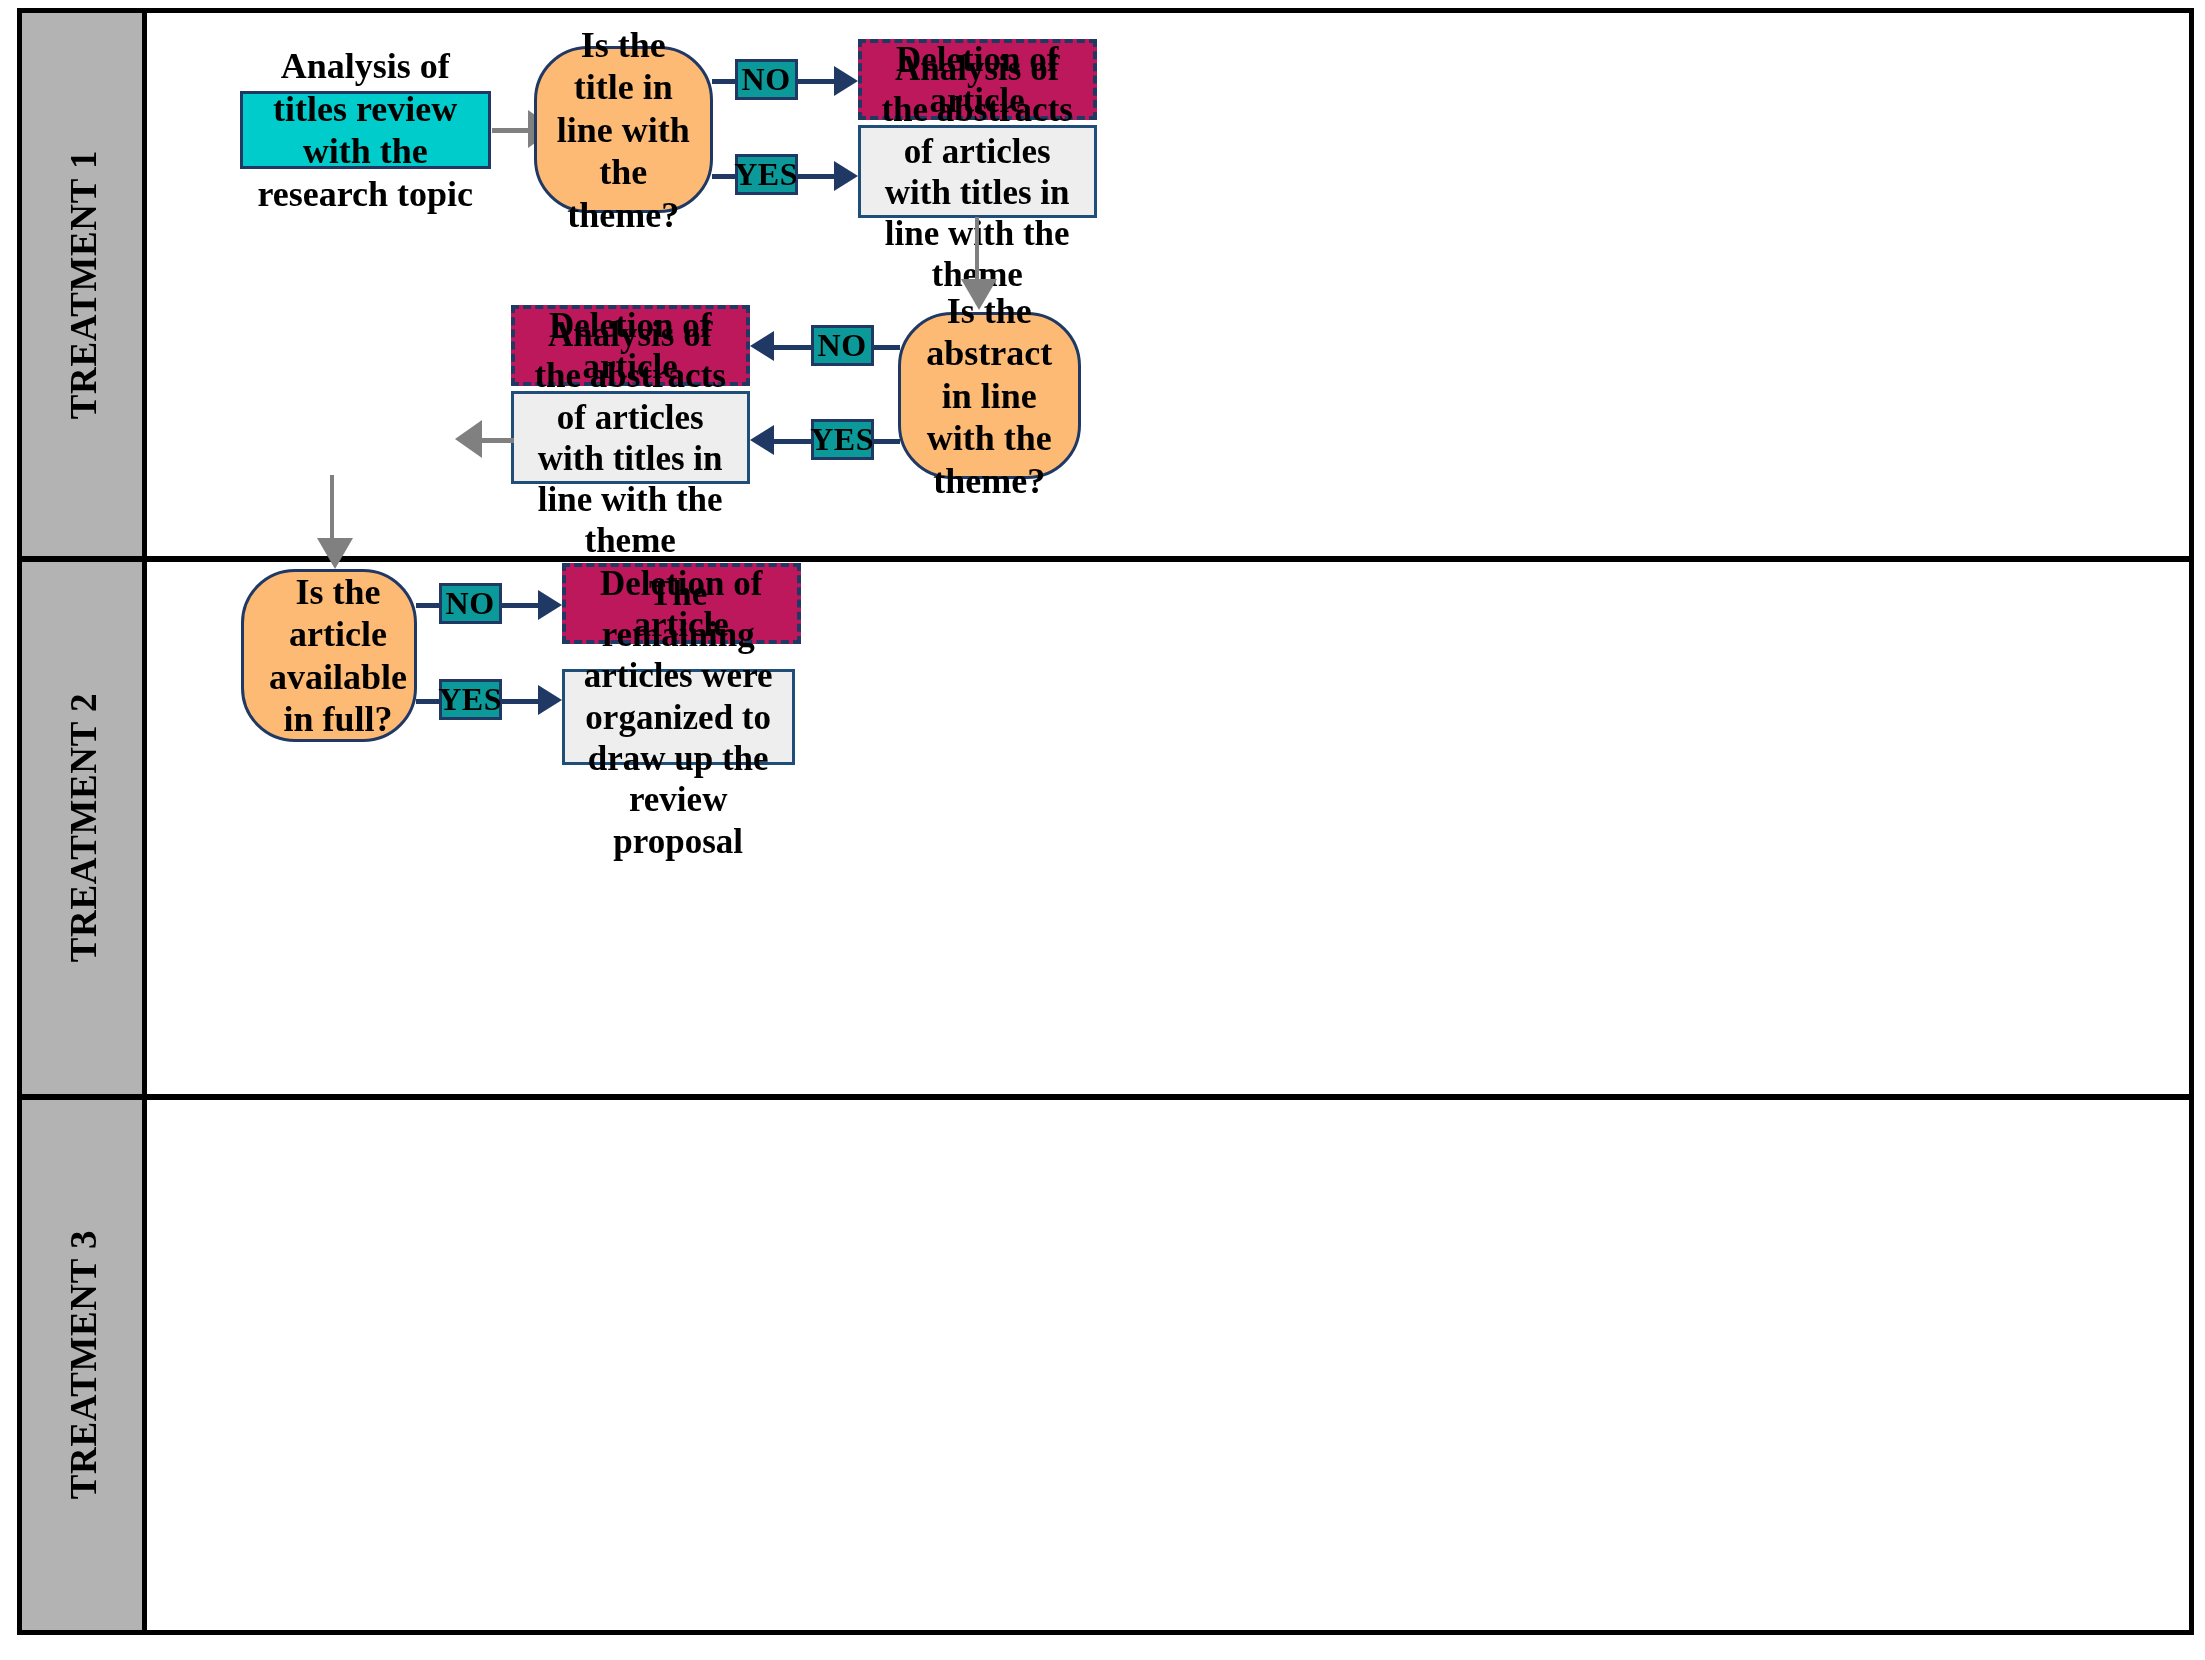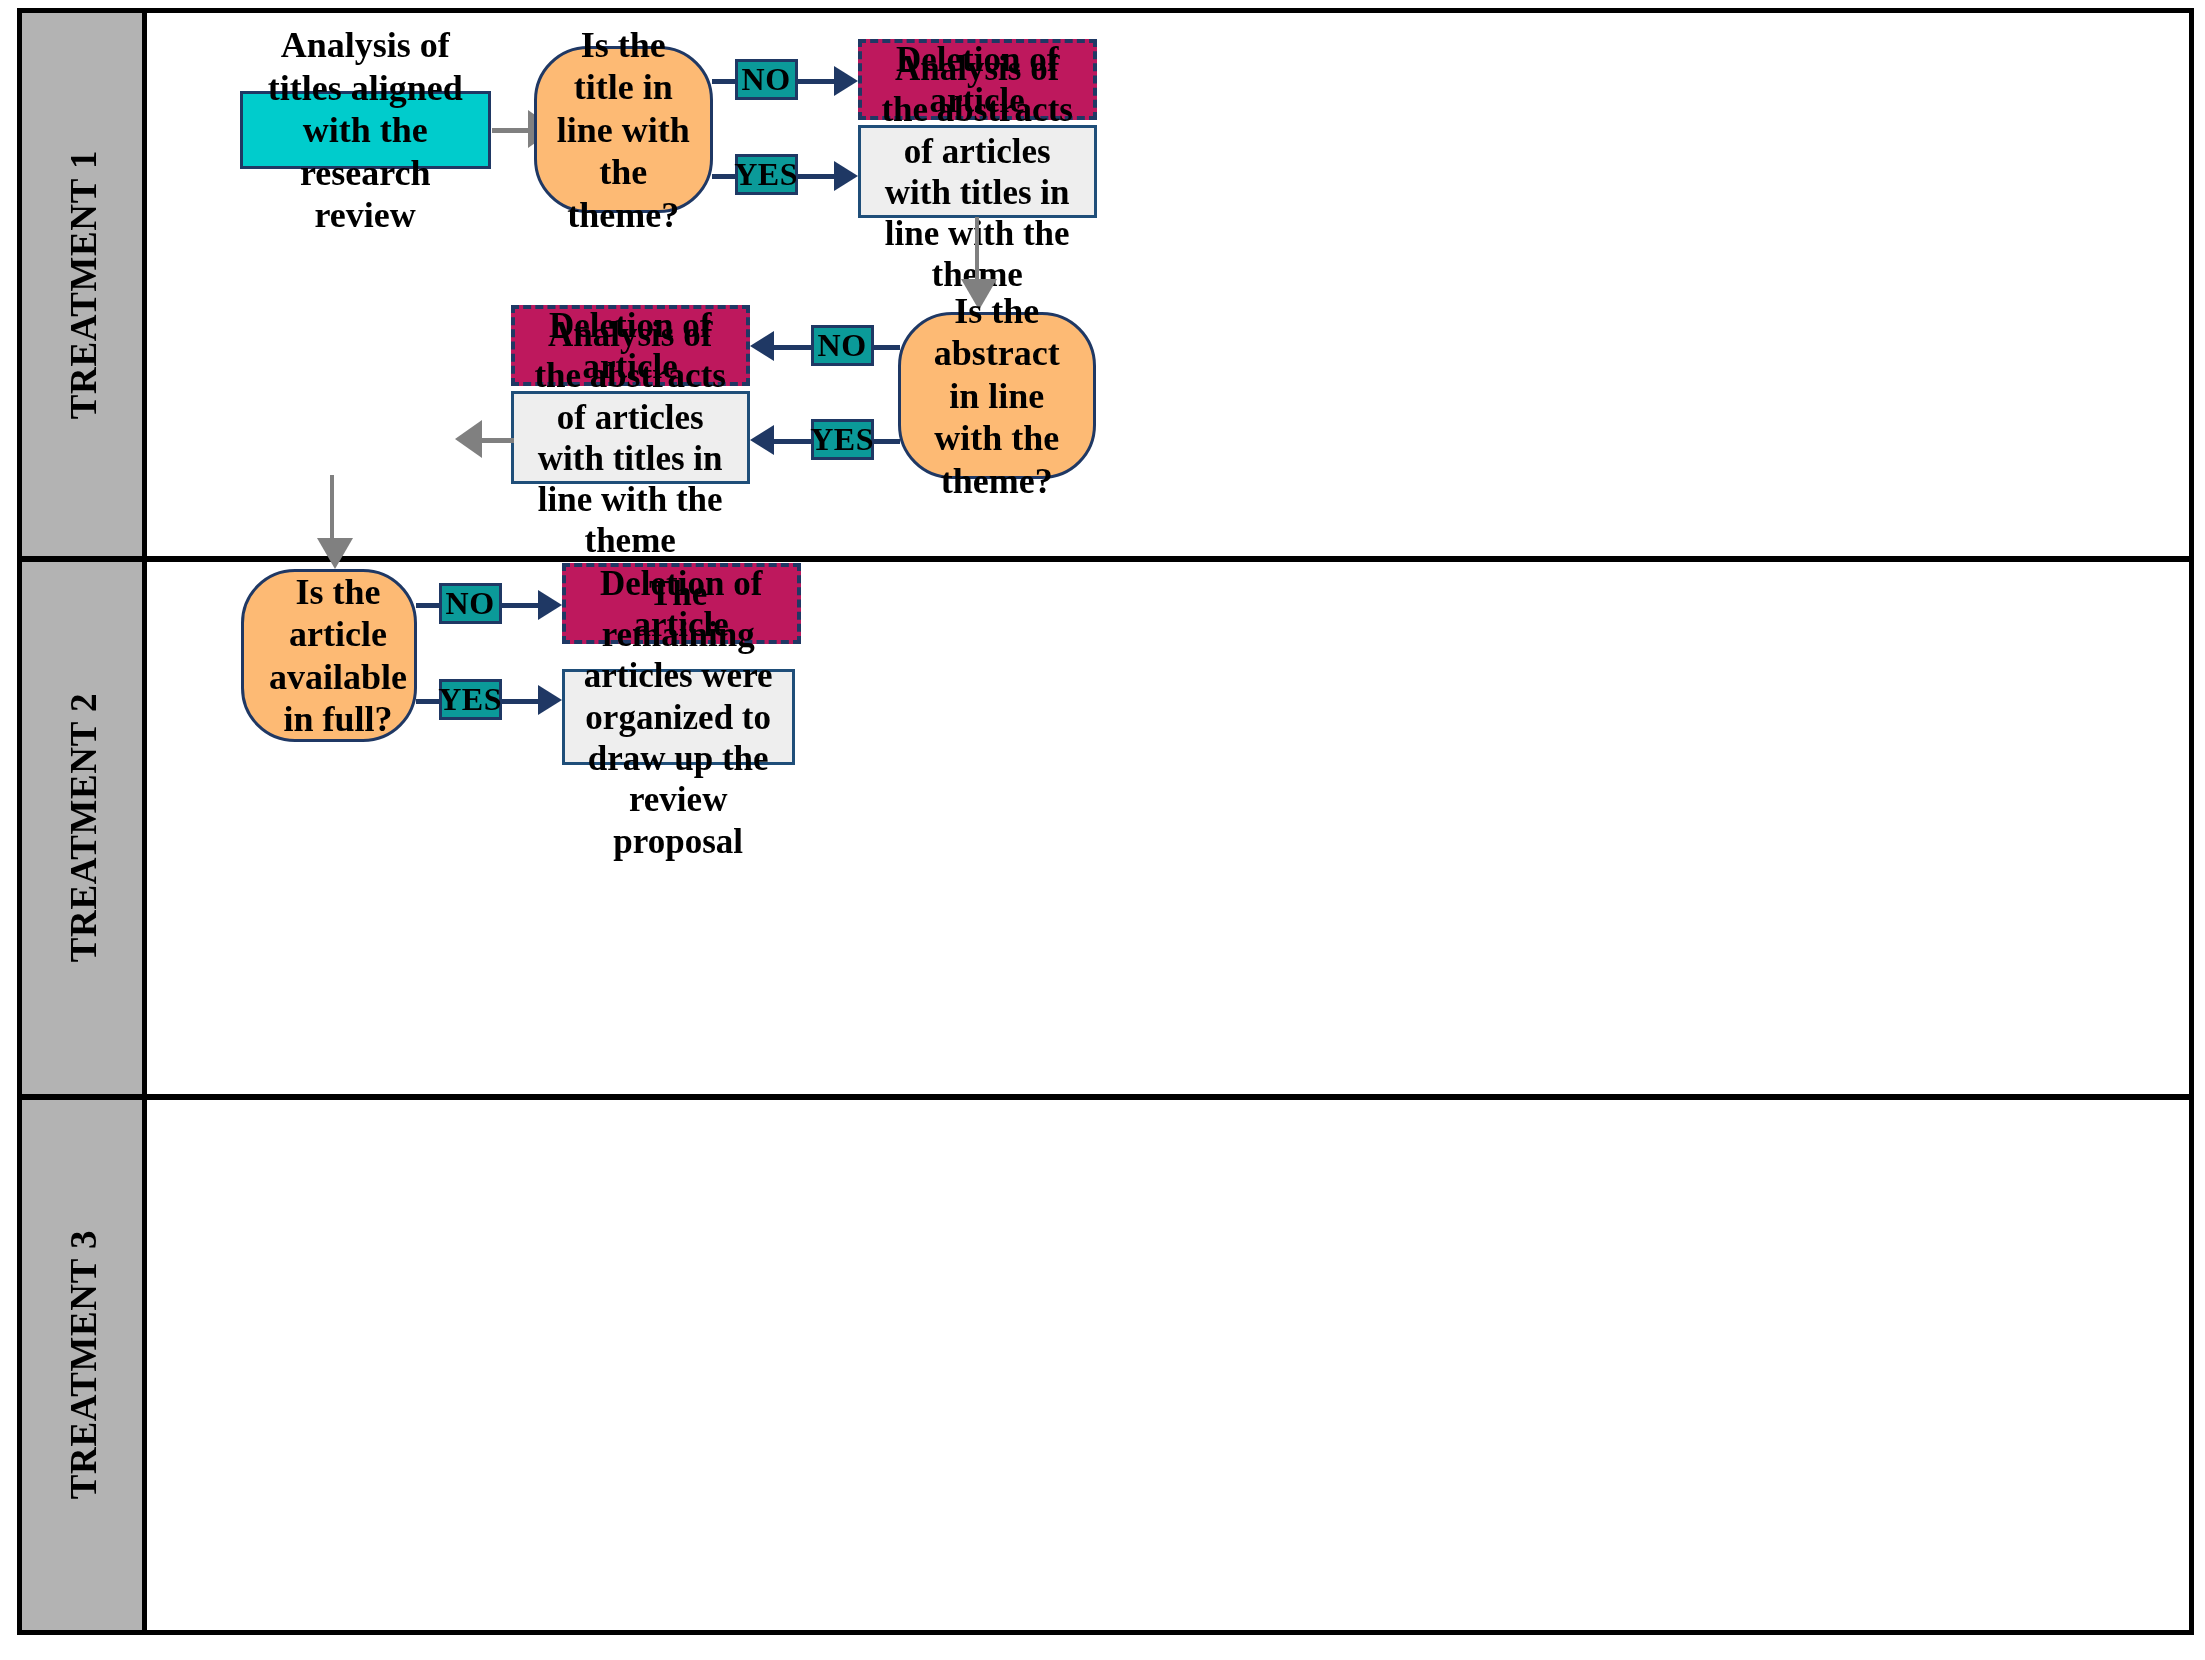--- a/index.html
+++ b/index.html
@@ -175,21 +175,21 @@
     <div class="band-label" style="top:1086px; height:530px;">
       <span>TREATMENT 3</span>
     </div>
 
     <div class="row-divider" style="top:543px;"></div>
     <div class="row-divider" style="top:1081px;"></div>
 
     <div class="flow">
 
       <div class="node cyan" style="left:93px; top:78px; width:251px; height:78px;">
-        <span>Analysis of titles aligned with the research review</span>
+        <span>Analysis of titles review with the research topic</span>
       </div>
 
       <div class="line-h grey" style="left:345px; top:115px; width:37px;"></div>
       <div class="arrow-r grey-h" style="left:381px; top:97px;"></div>
 
       <div class="node decision" style="left:387px; top:33px; width:179px; height:167px;">
         <span>Is the title in line with the theme?</span>
       </div>
 
       <div class="line-h navy" style="left:565px; top:66px; width:24px;"></div>
@@ -208,21 +208,21 @@
       </div>
       <div class="line-h navy" style="left:649px; top:161px; width:42px;"></div>
       <div class="arrow-r navy-h" style="left:687px; top:148px;"></div>
       <div class="node grey-solid" style="left:711px; top:112px; width:239px; height:93px;">
         <span>Analysis of the abstracts of articles with titles in line with the theme</span>
       </div>
 
       <div class="line-v grey" style="left:828px; top:204px; height:65px;"></div>
       <div class="arrow-d grey-v" style="left:814px; top:266px;"></div>
 
-      <div class="node decision" style="left:751px; top:299px; width:198px; height:167px;">
+      <div class="node decision" style="left:751px; top:299px; width:183px; height:167px;">
         <span>Is the abstract in line with the theme?</span>
       </div>
 
       <div class="line-h navy" style="left:726px; top:332px; width:27.5px;"></div>
       <div class="node tag" style="left:664px; top:312px; width:63px; height:41px;">
         <span>NO</span>
       </div>
       <div class="line-h navy" style="left:626px; top:332px; width:41px;"></div>
       <div class="arrow-l navy-h" style="left:603px; top:318px;"></div>
       <div class="node grey-dashdot" style="left:364px; top:292px; width:239px; height:81px;">

